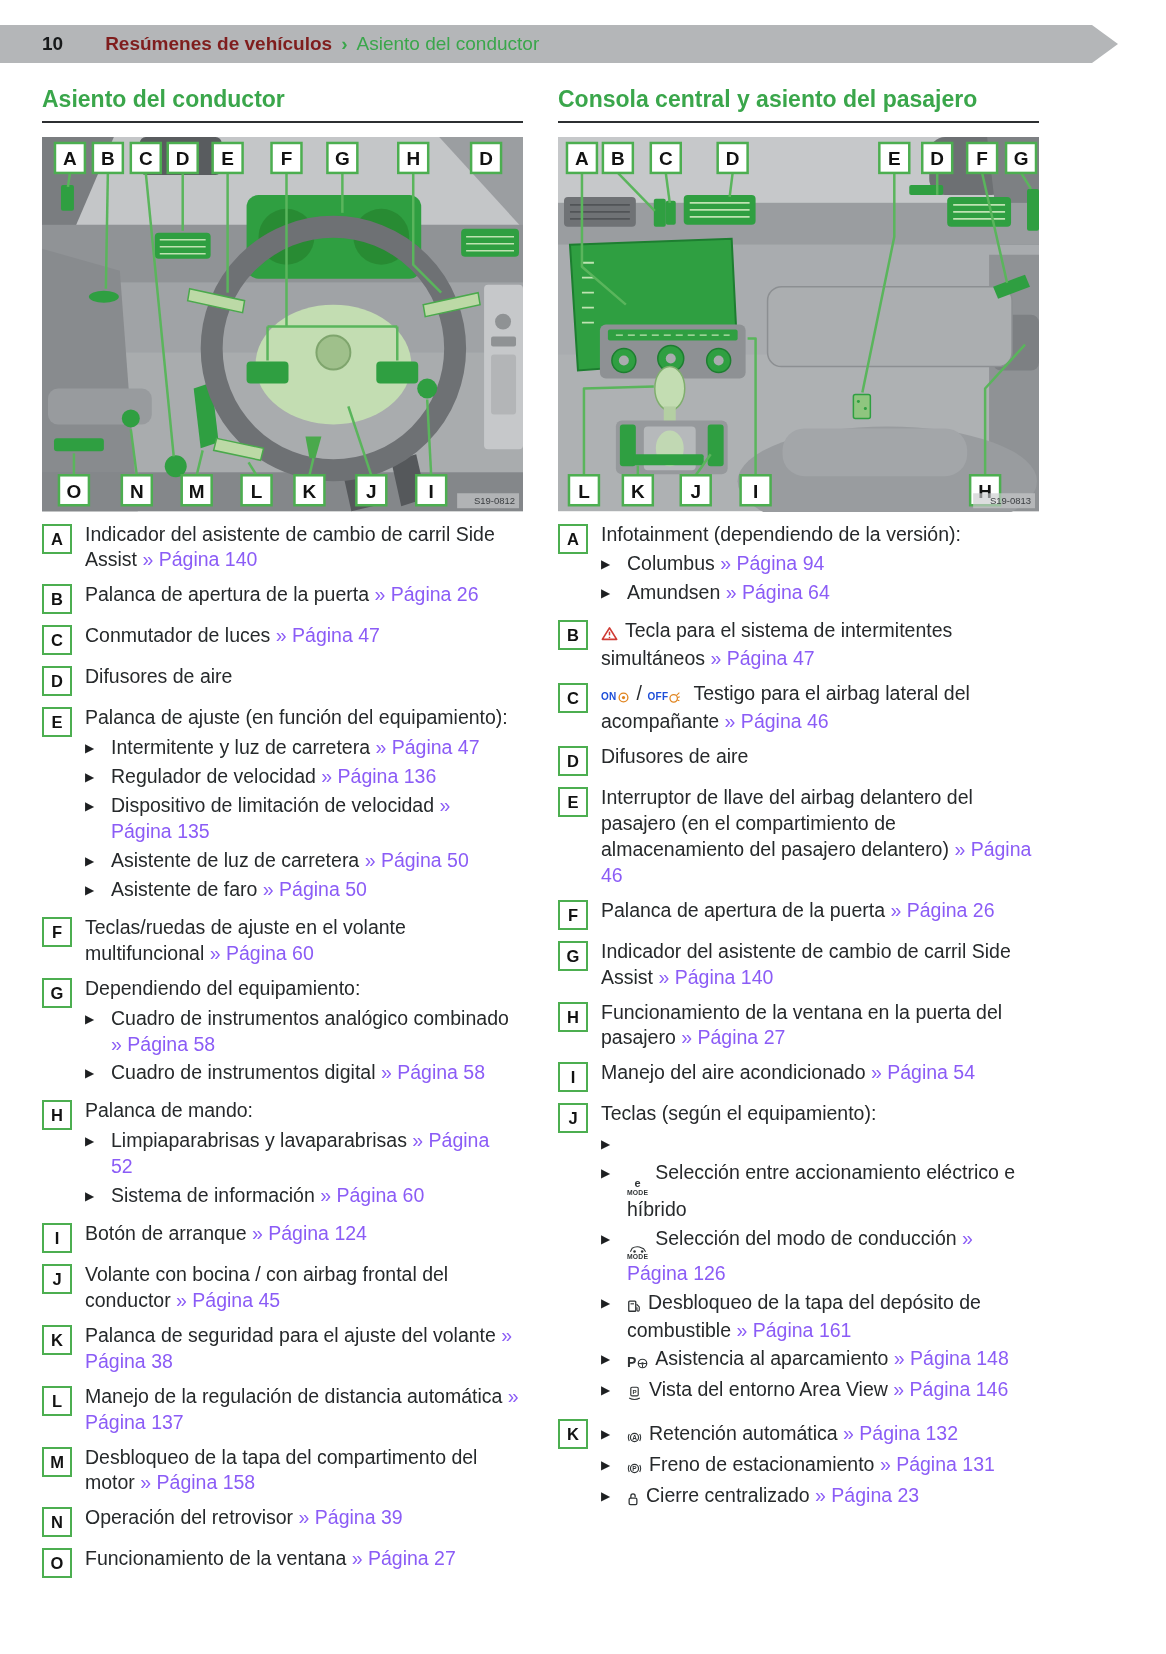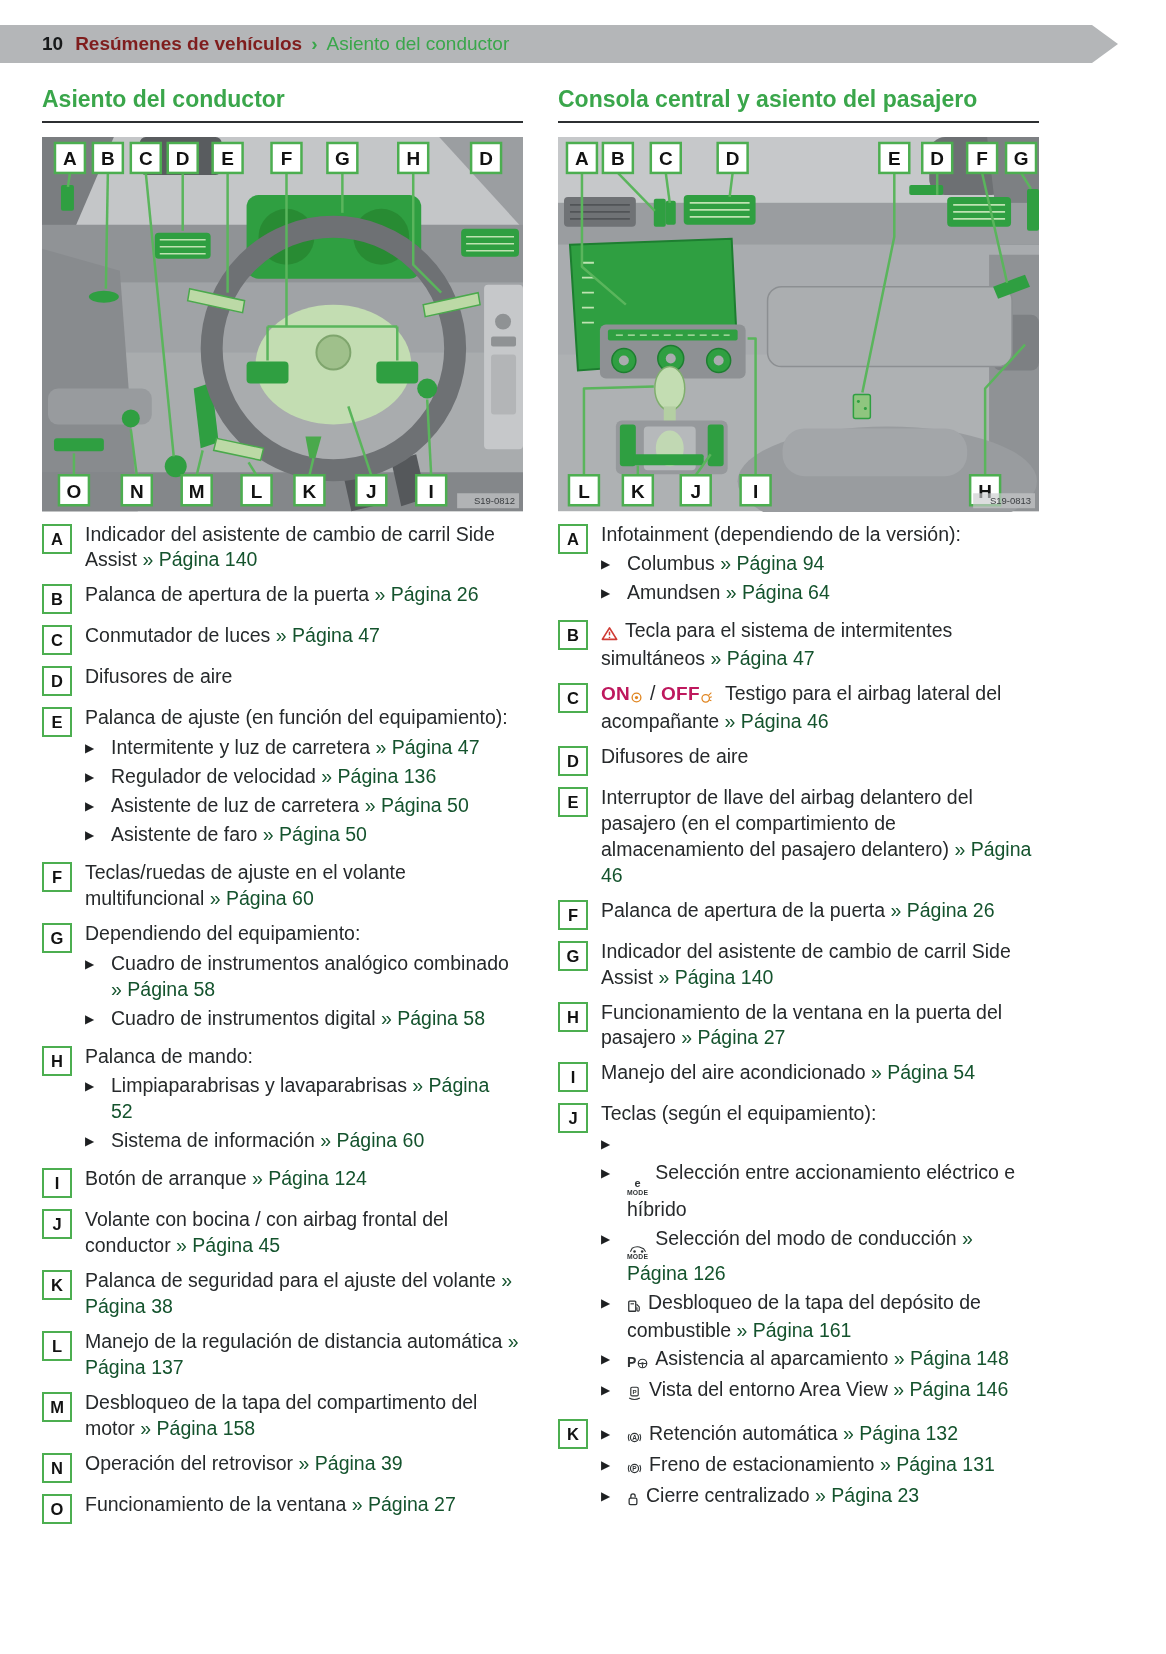--- a/index.html
+++ b/index.html
@@ -2,21 +2,21 @@
 <html><head>
 <meta charset="utf-8">
 <style>
   html,body{margin:0;padding:0;background:#fff;}
   body{width:1166px;min-height:1654px;font-family:"Liberation Sans","DejaVu Sans",sans-serif;
        color:#26292b;font-size:19.5px;line-height:1.33;-webkit-font-smoothing:antialiased;}
   
   .topbar{margin-top:25px;height:38px;background:#b4b6b8;display:flex;align-items:center;
           padding-left:42px;width:1118px;box-sizing:border-box;font-size:19px;
           clip-path:polygon(0 0,calc(100% - 26px) 0,100% 50%,calc(100% - 26px) 100%,0 100%);}
-  .pagenum{font-weight:bold;margin-right:12px;color:#17191a;}
+  .pagenum{font-weight:bold;margin-right:42px;color:#17191a;}
   .crumb-section{font-weight:bold;color:#7f1d1d;}
   .crumb-sep{color:#3aa64b;margin:0 9px;font-weight:bold;}
   .crumb-current{color:#3aa64b;}
   
   .columns{display:grid;grid-template-columns:481px 481px;column-gap:35px;padding-left:42px;margin-top:24px;}
   h2.colhead{font-size:23px;color:#3aa64b;margin:0;padding-bottom:9px;border-bottom:2.5px solid #2c2f31;
              font-weight:bold;line-height:1.1;}
   figure.figwrap{margin:14px 0 10px 0;}
   svg.fig{display:block;width:100%;height:auto;}
   .lblbox{fill:#ffffff;stroke:#4cae50;stroke-width:2.5px;}
@@ -25,22 +25,22 @@
   .figcode{font:9.5px "Liberation Sans","DejaVu Sans",sans-serif;fill:#3a3d40;}
   
   ul.legend{list-style:none;margin:10px 0 0 0;padding:0;}
   .item{display:flex;margin-bottom:9px;}
   .keybox{flex:0 0 auto;width:26px;height:26px;border:2.5px solid #4cae50;background:#fff;color:#121212;
           font-weight:bold;font-size:16.5px;line-height:26px;text-align:center;margin:2px 13px 0 0;}
   .ib{flex:1;min-width:0;}
   ul.subs{list-style:none;margin:4px 9px 0 0;padding:0;}
   li.sub{padding-left:26px;margin:3px 0;}
   .tri{display:inline-block;width:26px;margin-left:-26px;font-size:12px;color:#1d1f21;vertical-align:2px;}
-  .ref{color:#14532d;}
-  .onoff b{color:#be185d;font-size:19px;font-weight:bold;letter-spacing:.3px;}
+  .ref{color:#8b5cf6;}
+  .onoff b{color:#1d4ed8;font-size:10px;font-weight:bold;letter-spacing:.3px;}
   .onoff .sl{color:#26292b;}
   .icn{display:inline-block;margin-right:7px;vertical-align:-2px;}
   .icn svg{vertical-align:-2px;}
   .stk{display:inline-flex;flex-direction:column;align-items:center;line-height:1;vertical-align:-6px;}
   .stk i{font-style:normal;font-size:6.8px;font-weight:bold;color:#2f3335;letter-spacing:.2px;margin-top:1px;}
   .stk b{font-size:11px;color:#2f3335;line-height:1;}
   .pa{display:inline-flex;align-items:flex-end;}
   .pa b{font-size:14px;color:#2f3335;line-height:1;margin-right:1px;}
 </style>
 </head>
@@ -182,20 +182,21 @@
             <div class="line">Difusores de aire</div>
           </div>
         </li>
         <li class="item">
           <span class="keybox">E</span>
           <div class="ib">
             <div class="line">Palanca de ajuste (en función del equipamiento):</div>
             <ul class="subs">
               <li class="sub"><span class="tri">▶</span><span class="st">Intermitente y luz de carretera <span class="ref"><span class="arr">»</span> Página 47</span></span></li>
               <li class="sub"><span class="tri">▶</span><span class="st">Regulador de velocidad <span class="ref"><span class="arr">»</span> Página 136</span></span></li>
+              <li class="sub"><span class="tri">▶</span><span class="st">Dispositivo de limitación de velocidad <span class="ref"><span class="arr">»</span> Página 135</span></span></li>
               <li class="sub"><span class="tri">▶</span><span class="st">Asistente de luz de carretera <span class="ref"><span class="arr">»</span> Página 50</span></span></li>
               <li class="sub"><span class="tri">▶</span><span class="st">Asistente de faro <span class="ref"><span class="arr">»</span> Página 50</span></span></li>
             </ul>
           </div>
         </li>
         <li class="item">
           <span class="keybox">F</span>
           <div class="ib">
             <div class="line">Teclas/ruedas de ajuste en el volante multifuncional <span class="ref"><span class="arr">»</span> Página 60</span></div>
           </div>

